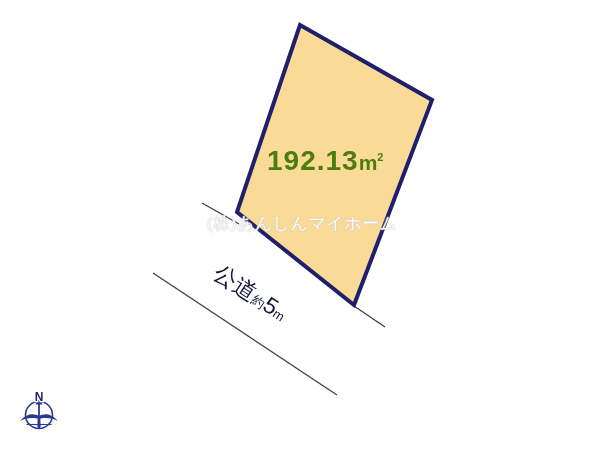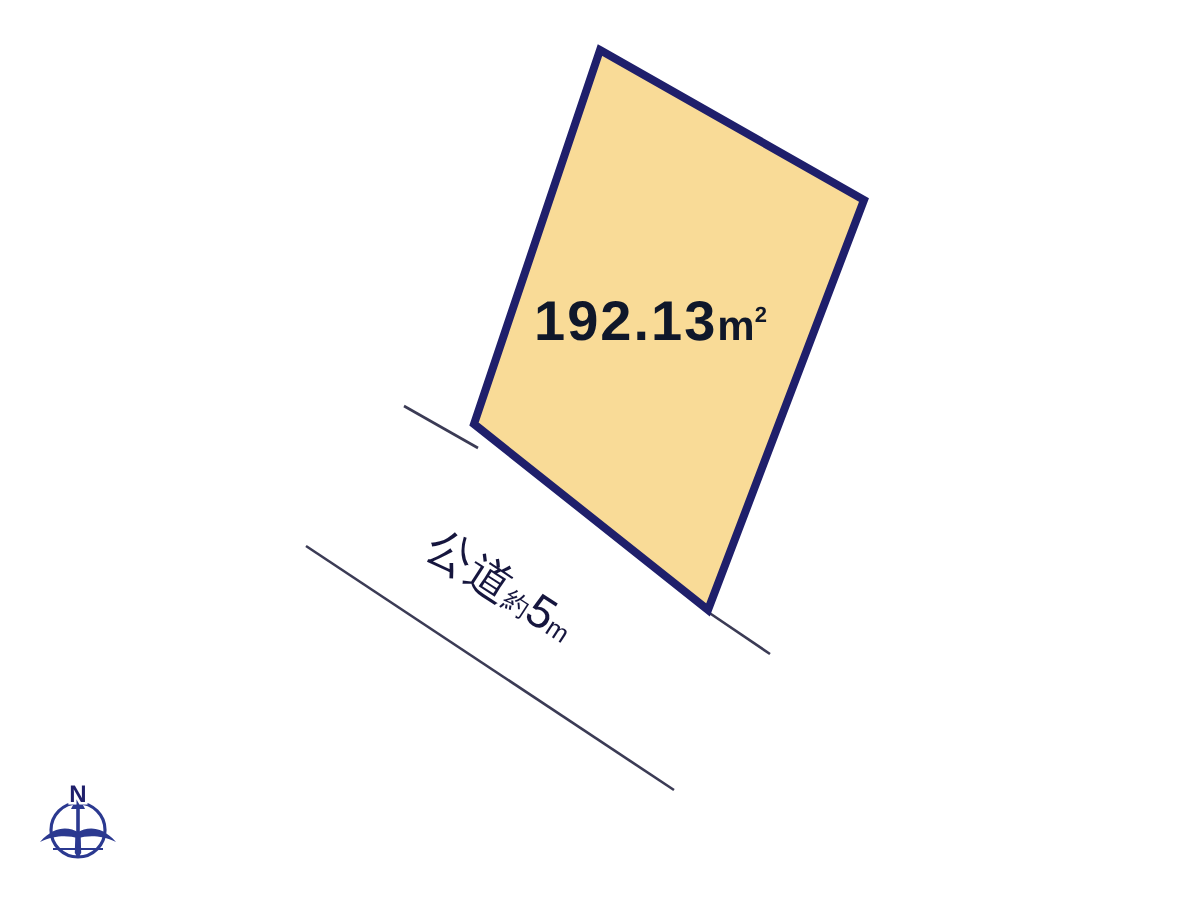--- a/index.html
+++ b/index.html
@@ -15,21 +15,21 @@
     overflow: hidden;
   }
   .geom-svg {
     position: absolute;
     inset: 0;
   }
   .area-label {
     position: absolute;
     left: 267px;
     top: 147px;
-    color: #0f172a;
+    color: #4d7c0f;
     font-size: 28px;
     font-weight: bold;
     letter-spacing: 1px;
     white-space: nowrap;
     line-height: 1;
   }
   .area-label .unit-base {
     font-size: 21px;
     font-weight: bold;
     letter-spacing: 0;
@@ -85,18 +85,19 @@
       <path fill="#2B3990" d="M20 421 C28 412 35 414 39 416 C43 414 50 412 58 421 C50 417 43 418 39 419 C35 418 28 417 20 421 Z"></path>
       <path fill="#2B3990" d="M37.7 416 L40.3 416 L40.6 426.5 L39 429 L37.4 426.5 Z"></path>
       <text x="39" y="401" text-anchor="middle" font-size="12" font-weight="bold" fill="#1F1F6B" stroke="#ffffff" stroke-width="2.5" paint-order="stroke" font-family="Liberation Sans, sans-serif">N</text>
     </g>
   </svg>
 
   <div class="area-label">
     <span>192.13</span><span class="unit-base">m</span><span class="unit-exp">2</span>
   </div>
 
+  <div class="watermark">(株)あんしんマイホーム</div>
 
   <div class="road-label">
     <span class="big">公道</span><span class="small">約</span><span class="big">5</span><span class="small">m</span>
   </div>
 
 </div>
 
 </body></html>

